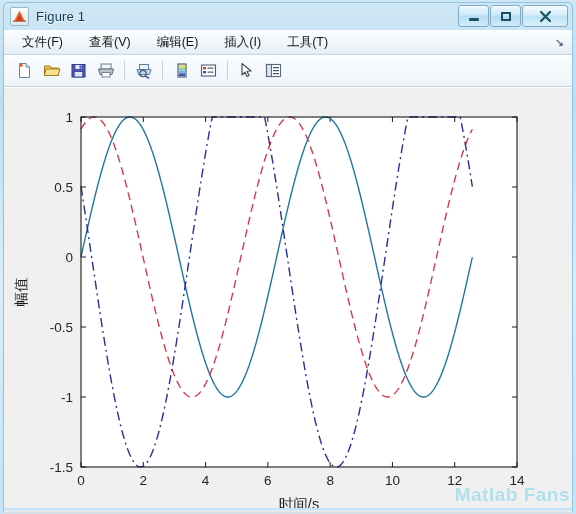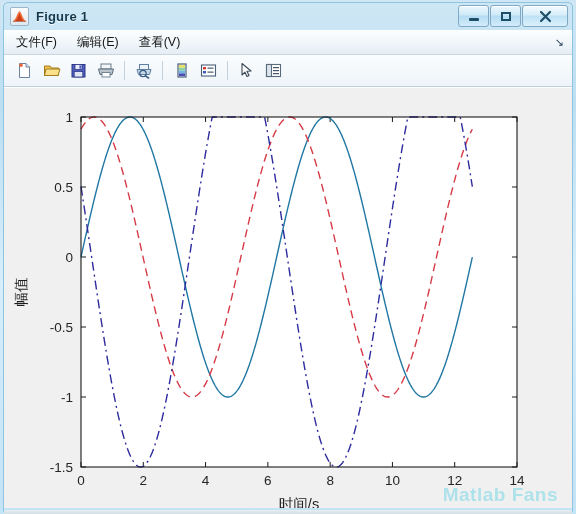--- a/index.html
+++ b/index.html
@@ -21,21 +21,21 @@
     box-sizing:border-box;
     background:transparent;
   }
   .titlebar{
     position:absolute;left:4px;top:3px;width:568px;height:27px;
     border-radius:4px 4px 0 0;
     box-sizing:border-box;
     overflow:hidden;
   }
   .title-left{
-    position:absolute;left:6px;top:4px;display:flex;align-items:center;gap:7px;font-weight:bold;
+    position:absolute;left:6px;top:4px;display:flex;align-items:center;gap:7px;
   }
   .app-icon{
     width:17px;height:17px;border:1px solid #9ab6c9;border-radius:2px;
     background:linear-gradient(180deg,#fdfdfd,#dfe8ee);
     position:relative;overflow:hidden;
   }
   .app-icon svg{position:absolute;left:1px;top:1px;}
   .title-text{
     font-size:13px;color:#13394f;letter-spacing:.2px;
     text-shadow:0 1px 0 rgba(255,255,255,.85);
@@ -63,21 +63,21 @@
   .max-sq{width:10px;height:9px;border:2px solid #1d4f68;box-sizing:border-box;}
   
   .menubar{
     position:absolute;left:4px;top:30px;width:568px;height:25px;
     background:linear-gradient(180deg,#fdfefe 0%,#f0f6fa 55%,#e4eef5 100%);
     border-bottom:1px solid #c8d8e2;
     display:flex;align-items:center;
     box-sizing:border-box;
   }
   .menu-item{
-    font-size:12.5px;color:#161616;padding:16px 8px;margin-left:4px;
+    font-size:12.5px;color:#161616;padding:16px 8px;margin-left:10px;
     white-space:nowrap;cursor:default;
   }
   .menu-overflow{
     position:absolute;right:8px;top:6px;font-size:11px;color:#28415a;
   }
   
   .toolbar{
     position:absolute;left:4px;top:55px;width:568px;height:32px;
     background:linear-gradient(180deg,#fbfdfe 0%,#eef4f9 100%);
     border-bottom:1px solid #bed0dc;
@@ -92,21 +92,21 @@
   
   .figure-area{
     position:absolute;left:4px;top:87px;width:568px;height:421px;
     background:#f0f0f0;
     border-top:1px solid #ffffff;
     box-sizing:border-box;
     overflow:hidden;
   }
   .plot-svg{position:absolute;left:0;top:0;}
   .watermark{
-    position:absolute;right:14px;bottom:2px;
+    position:absolute;right:2px;bottom:2px;
     font-size:19px;font-weight:bold;
     color:rgba(120,215,230,.55);
     letter-spacing:.5px;
     font-family:"Liberation Sans", sans-serif;
     user-select:none;
     text-align:center;
   }
   .status-strip{
     position:absolute;left:4px;bottom:0;width:568px;height:4px;
     background:linear-gradient(180deg,#e8eef2,#d2dde4);
@@ -147,22 +147,24 @@
           <svg width="13" height="13" viewBox="0 0 13 13">
             <path d="M2 2 L11 11 M11 2 L2 11" stroke="#1d4f68" stroke-width="2.2" stroke-linecap="round" fill="none"></path>
           </svg>
         </div>
       </div>
     </div>
   </div>
 
   <div class="menubar">
     <div class="menu-item">文件(F)</div>
+    <div class="menu-item">查看(V)</div>
     <div class="menu-item">编辑(E)</div>
-    <div class="menu-item">查看(V)</div>
+    <div class="menu-item">插入(I)</div>
+    <div class="menu-item">工具(T)</div>
     <div class="menu-overflow">↘</div>
   </div>
 
   <div class="toolbar">
 
     <div class="tb-btn">
       <svg width="17" height="17" viewBox="0 0 17 17">
         <path d="M3.5 1.5 H10 L13.5 5 V15.5 H3.5 Z" fill="#ffffff" stroke="#6a83a0" stroke-width="1"></path>
         <path d="M10 1.5 V5 H13.5" fill="#e3e9f2" stroke="#6a83a0" stroke-width="1"></path>
         <circle cx="5" cy="3.2" r="1.8" fill="#e8643a"></circle>

